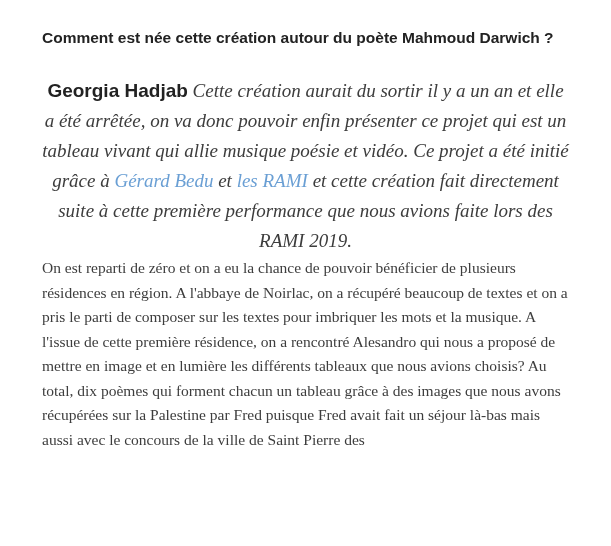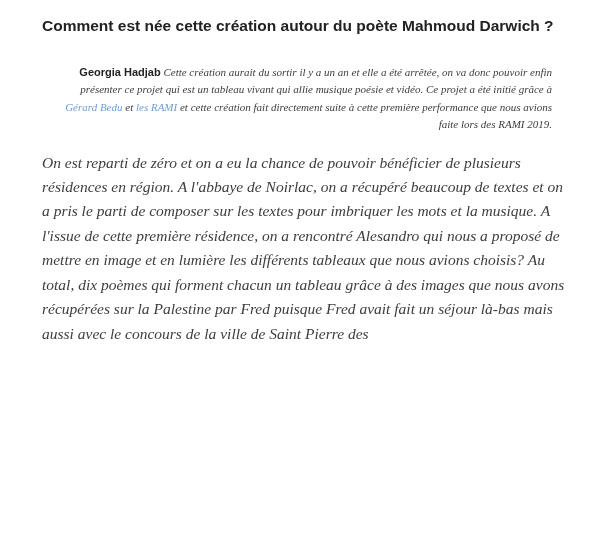--- a/index.html
+++ b/index.html
@@ -25,42 +25,41 @@
     line-height: 1.45;
     color: #3d3d3d;
     margin: 0 0 26px 0;
   }
   .question {
     font-family: "Liberation Sans", sans-serif;
     font-weight: bold;
     font-size: 15.5px;
     line-height: 1.55;
     color: #222222;
-    margin: 0 0 26px 0;
+    margin: 12px 0 26px 0;
   }
   .answer {
     font-style: italic;
-    font-size: 11px;
+    font-size: 19px;
     line-height: 1.58;
     color: #3d3d3d;
-    margin: 17px;
-    text-align: right;
+    margin: 0;
+    text-align: center;
   }
   .answer .speaker {
     font-family: "Liberation Sans", sans-serif;
     font-style: normal;
     font-weight: bold;
     color: #222222;
   }
   .answer a {
     color: #6a9fd4;
     text-decoration: none;
   }
   .para2 {
-    font-style: italic;
     font-size: 15.5px;
     line-height: 1.58;
     color: #3d3d3d;
     margin: 0;
   }
 </style>
 </head>
 <body>
 
 <div class="page">

